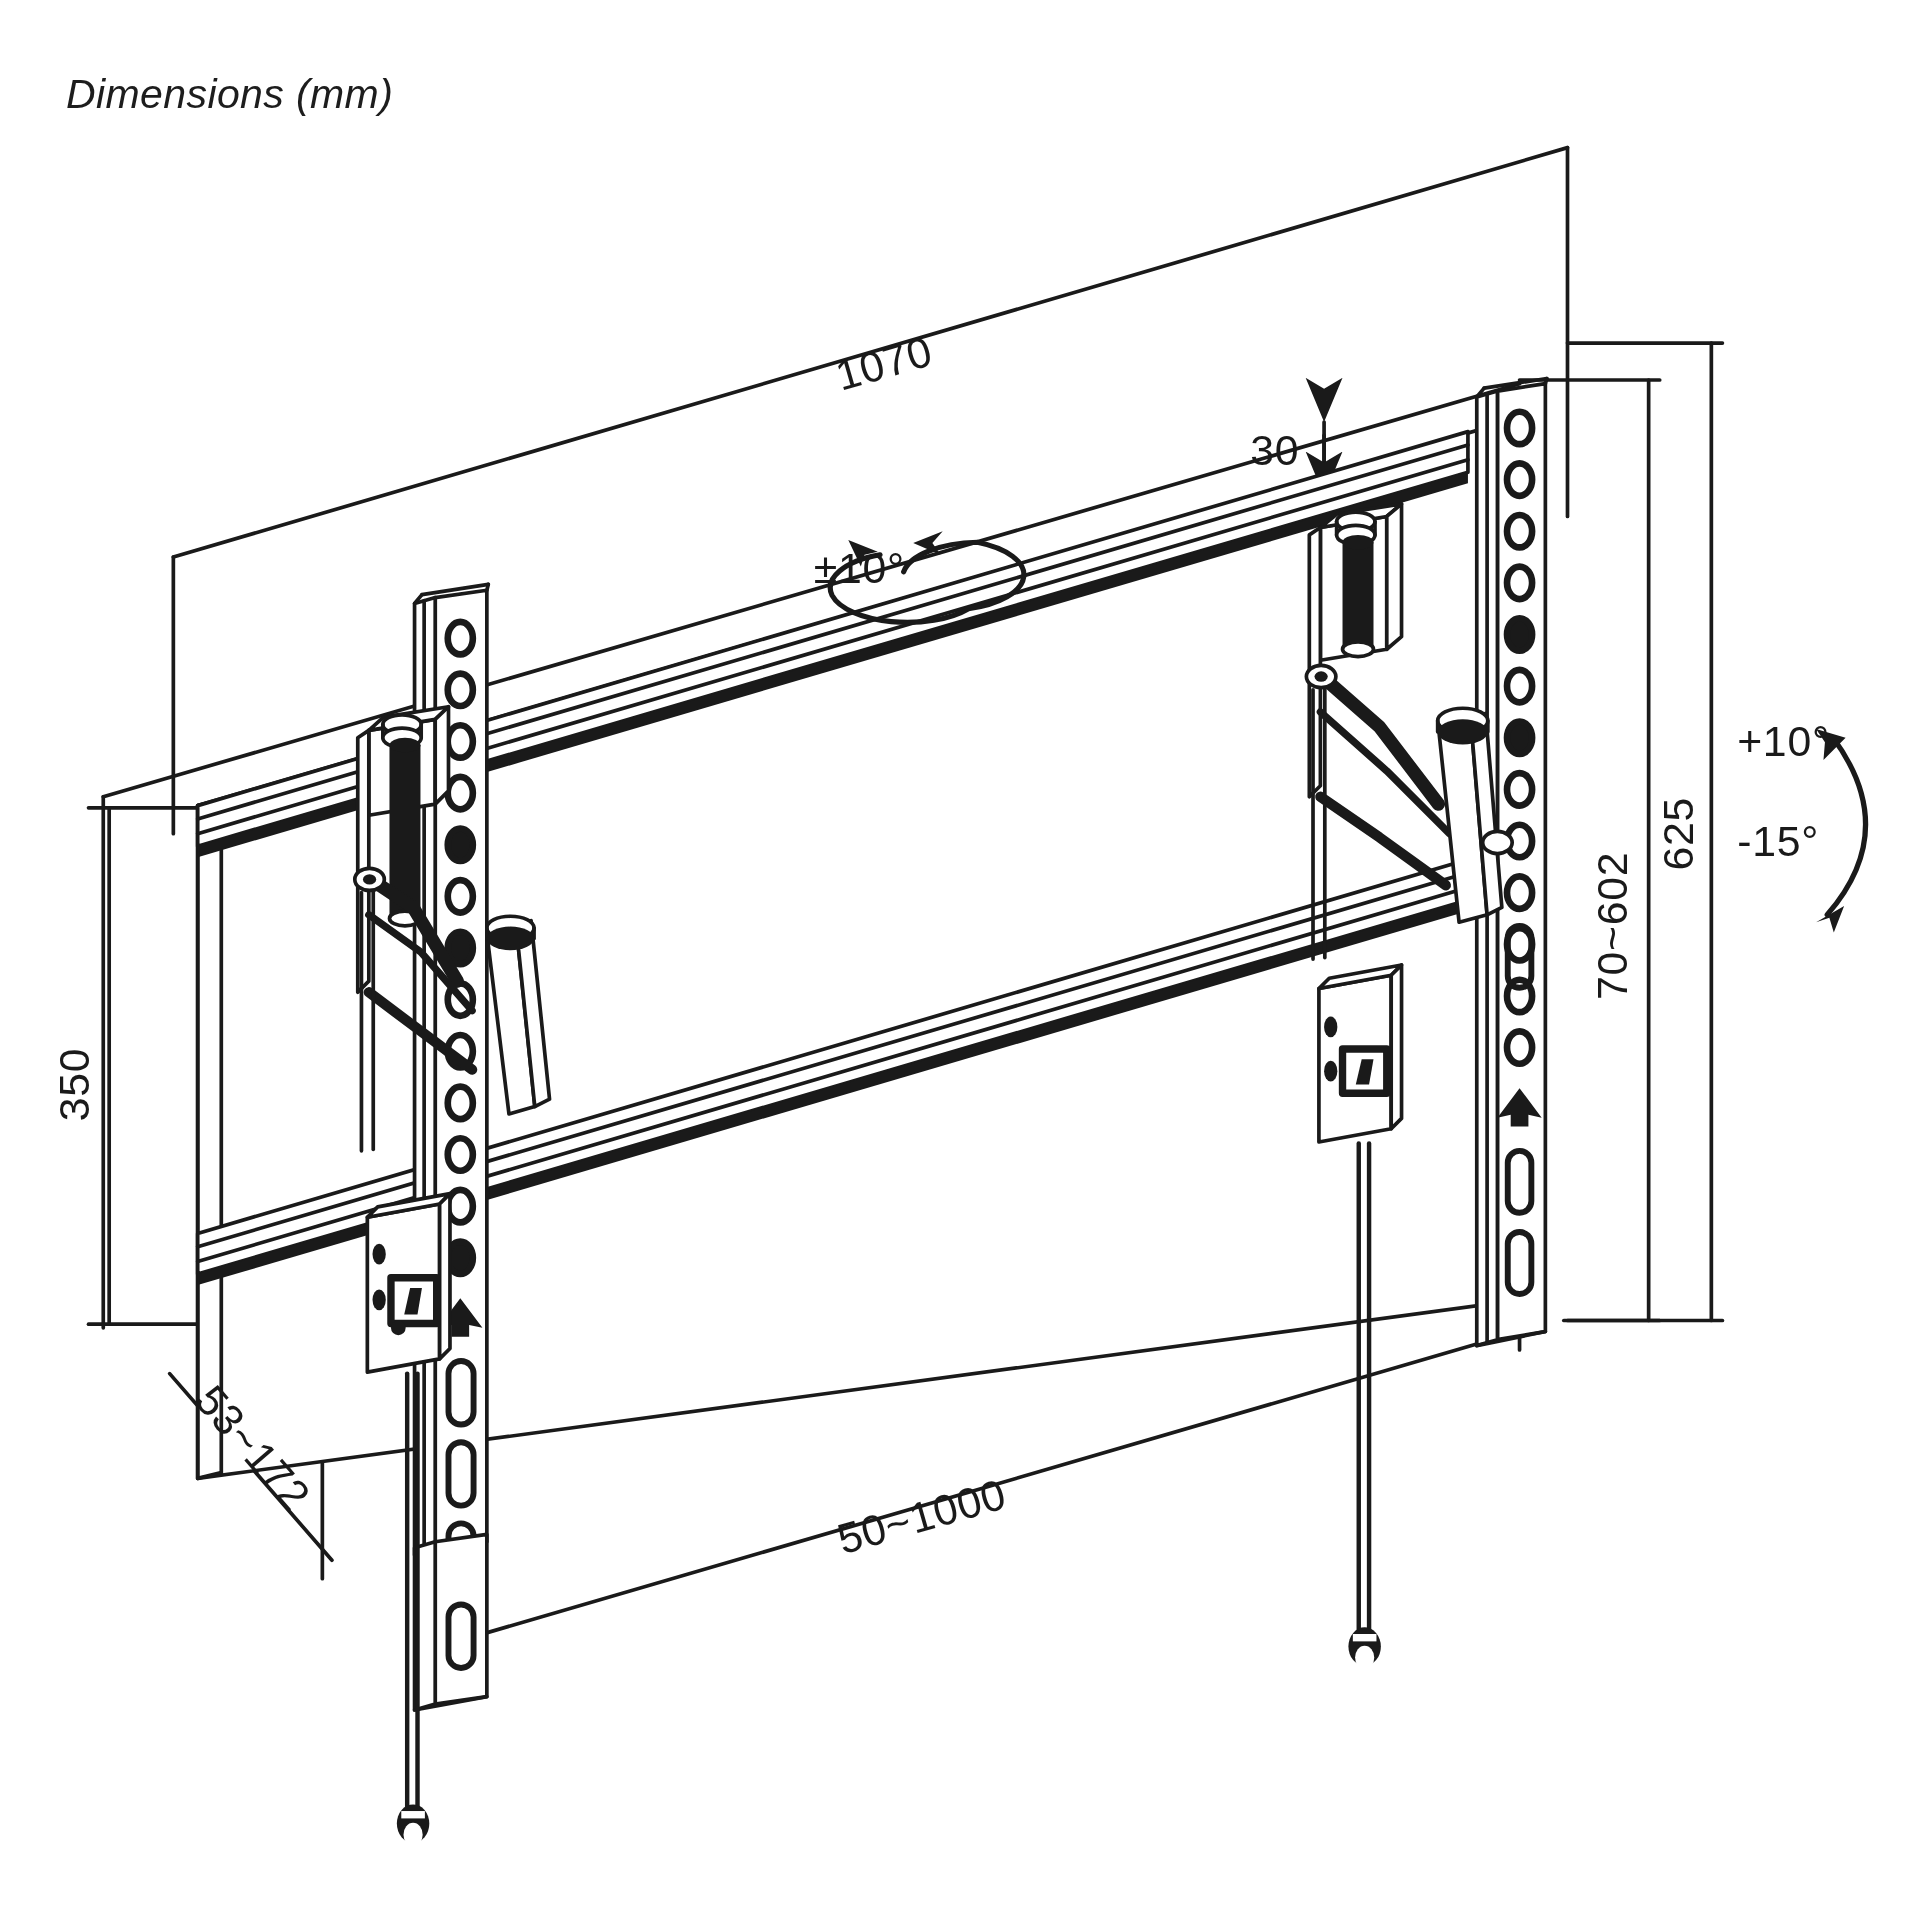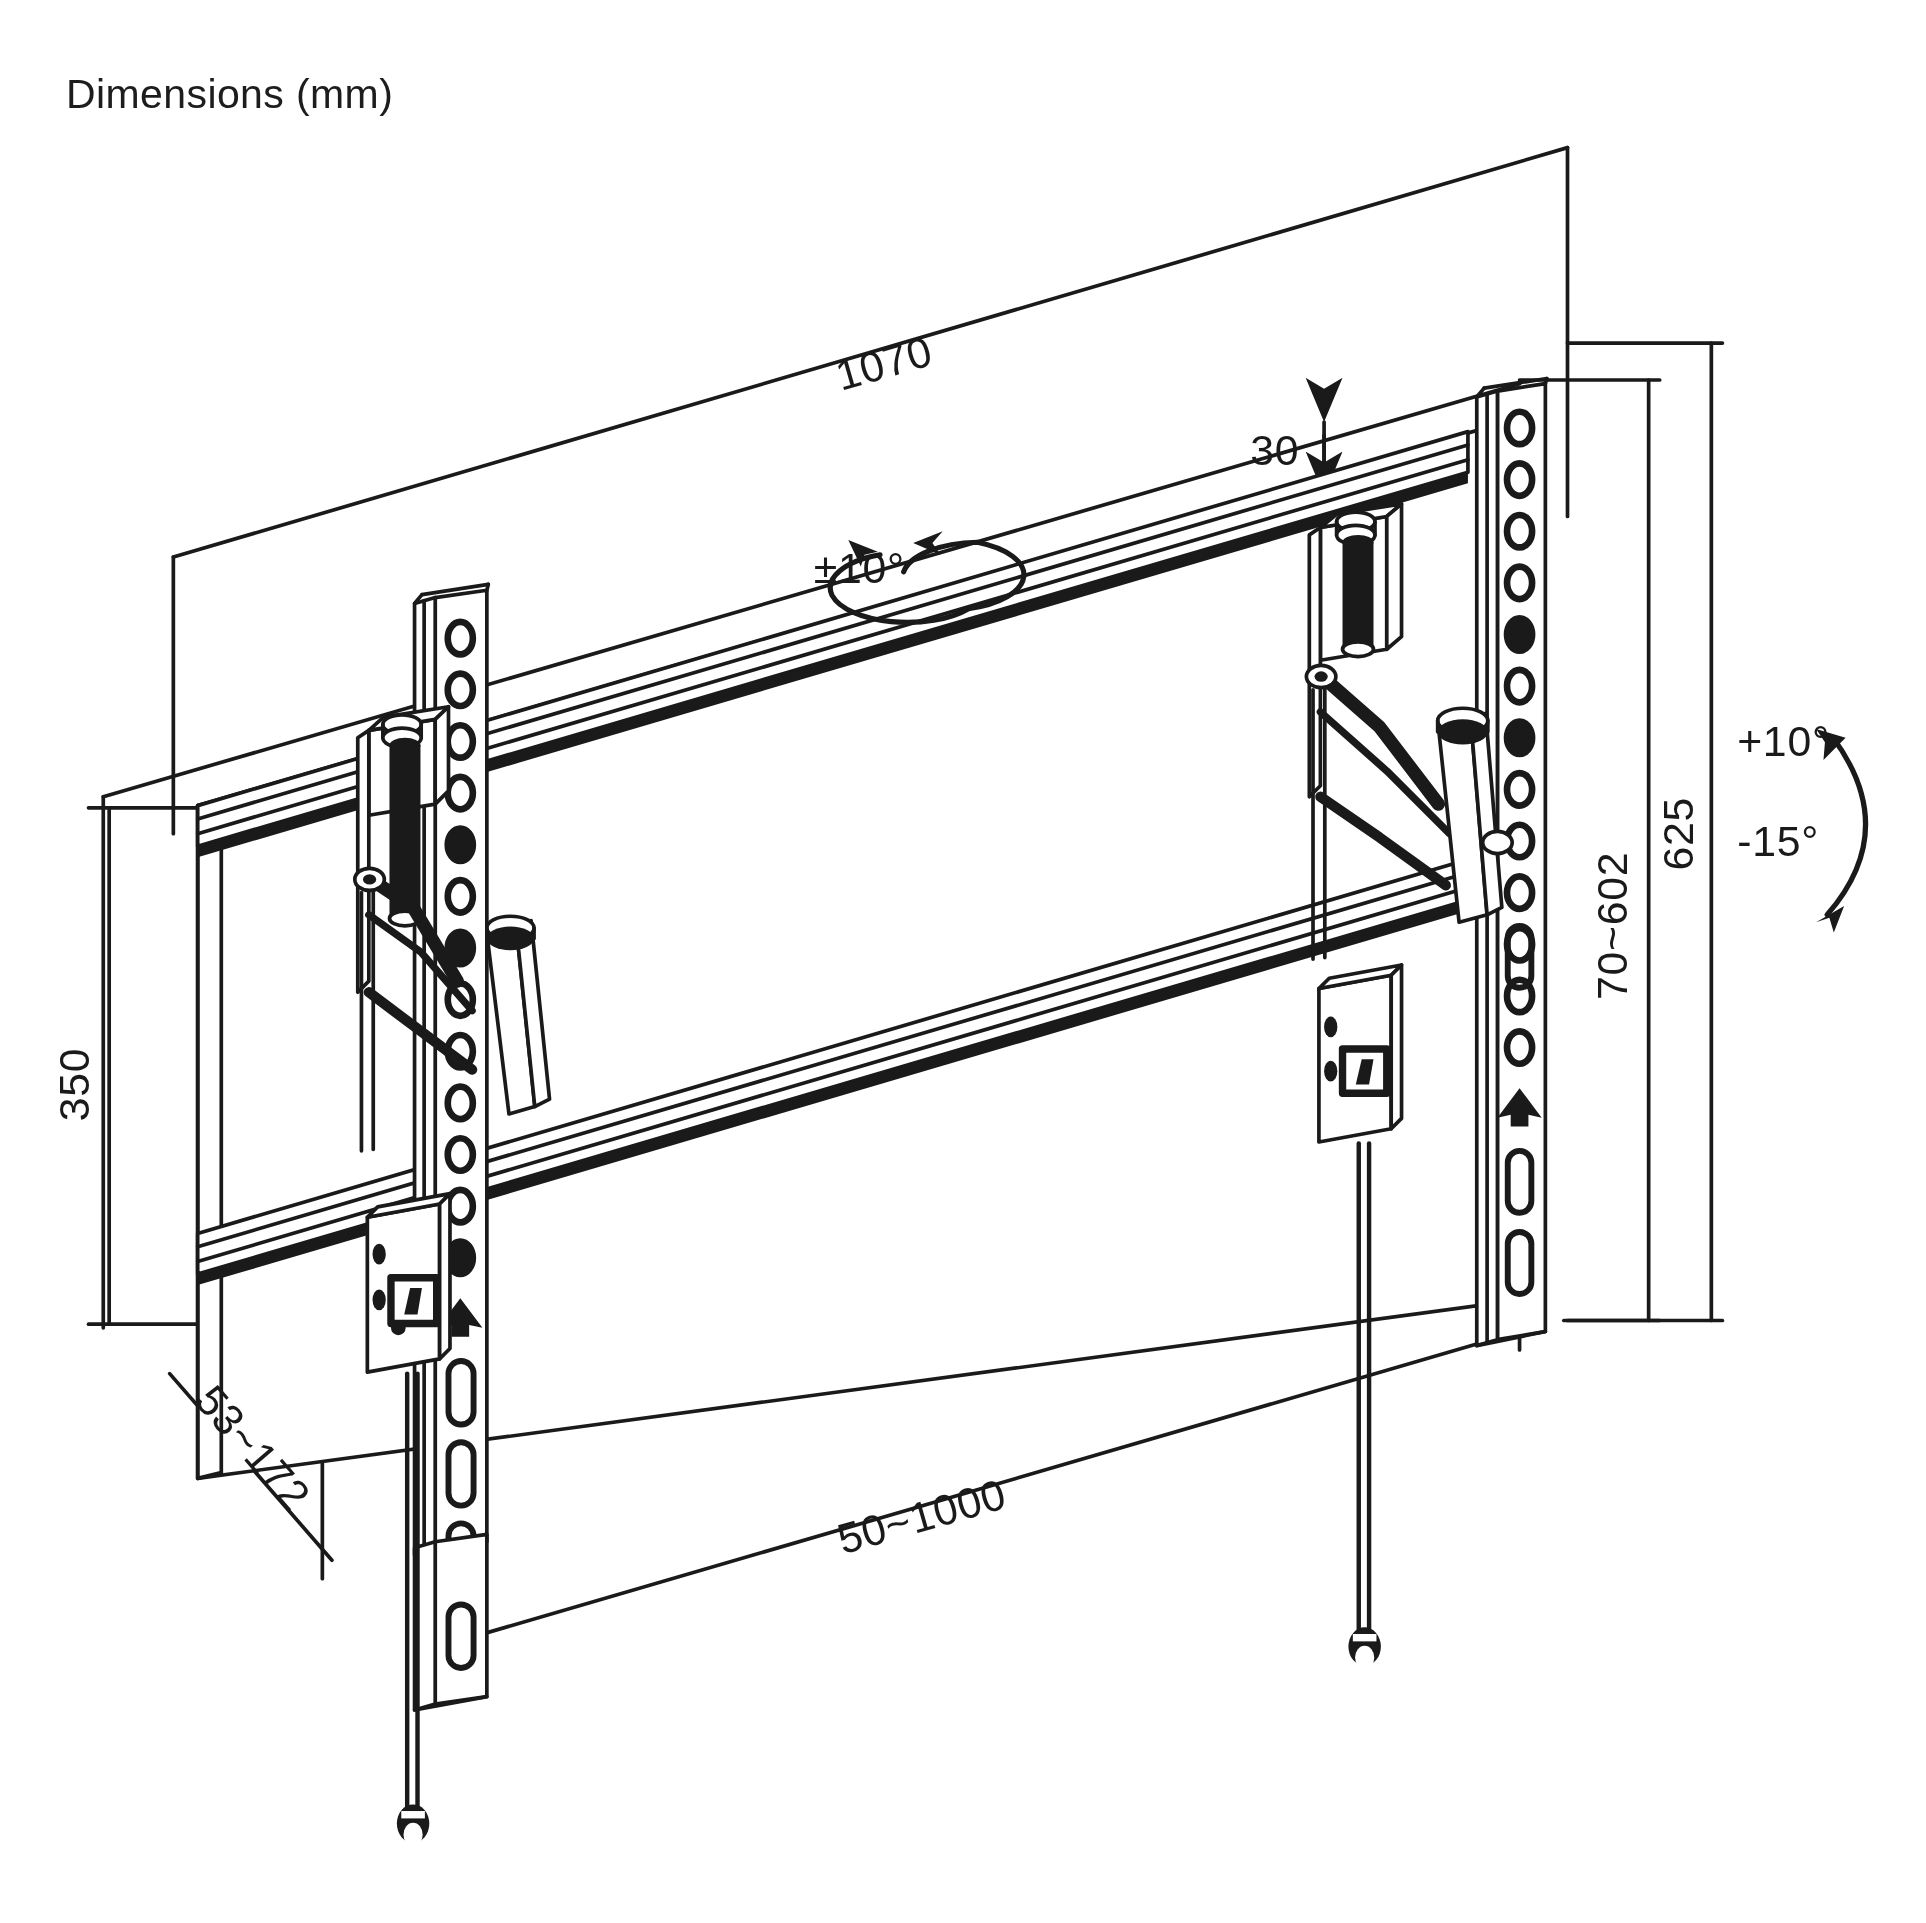--- a/index.html
+++ b/index.html
@@ -23,20 +23,21 @@
   }
   #title {
     position: absolute;
     left: 66px;
     top: 71px;
     font-size: 41px;
     font-weight: 400;
     letter-spacing: 0.4px;
     color: #1d1d1d;
     white-space: nowrap;
+    font-style: italic;
   }
   #drawing {
     position: absolute;
     left: 0;
     top: 0;
     width: 1926px;
     height: 1924px;
   }
   .dimtext {
     font-family: "Liberation Sans", sans-serif;

